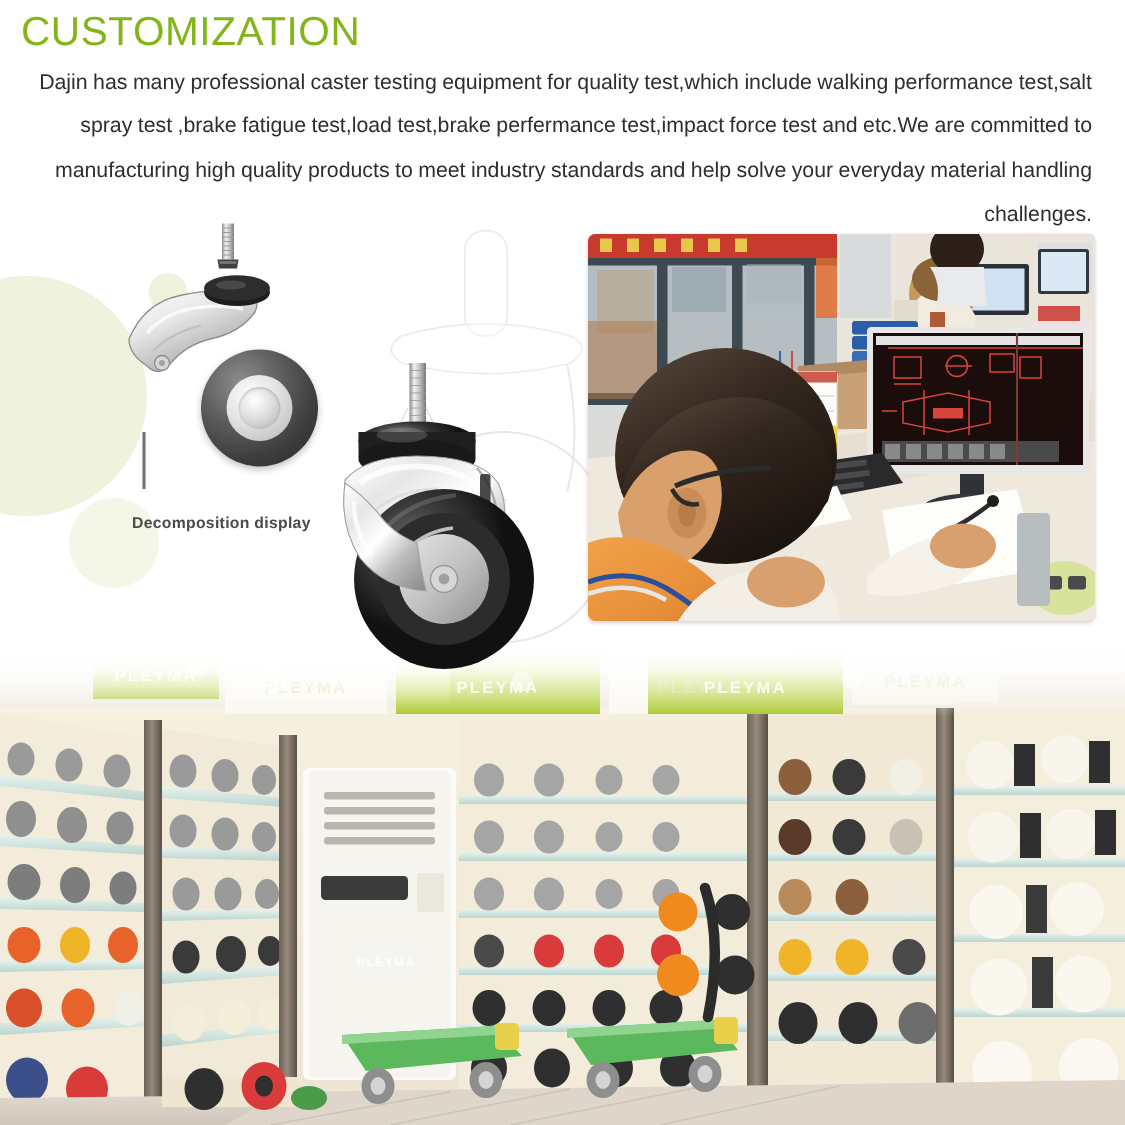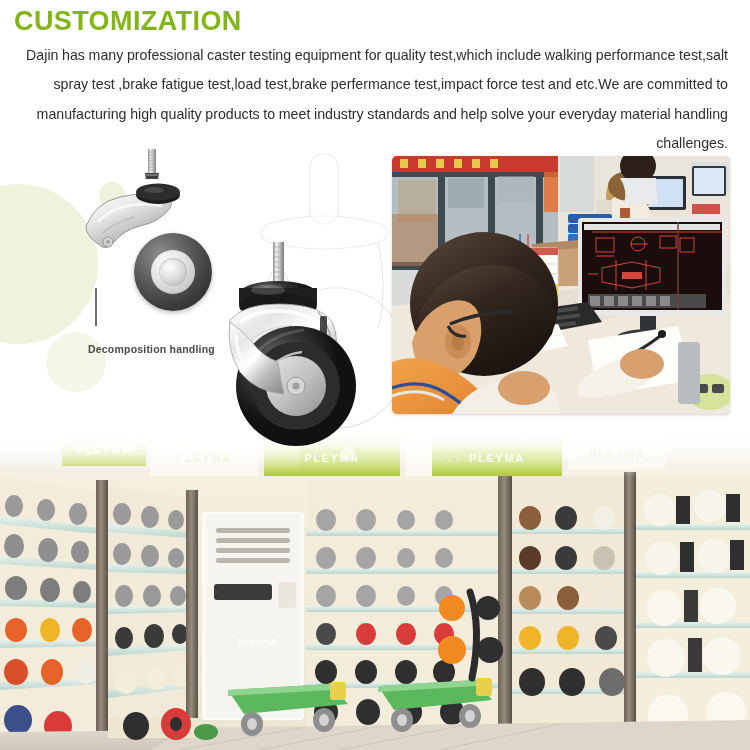--- a/index.html
+++ b/index.html
@@ -22,21 +22,21 @@
   #header-block {
     position: absolute;
     left: 0; top: 0;
     width: 750px;
     z-index: 40;
   }
   #page-title {
     margin: 0;
     padding: 7px 0 0 14px;
     font-size: 27px;
-    font-weight: bold;
+    font-weight: normal;
     letter-spacing: 0.4px;
     color: #82b518;
     font-family: "Liberation Sans", sans-serif;
     line-height: 1.05;
   }
   #intro-paragraph {
     margin: 0;
     padding: 6px 22px 0 14px;
     font-size: 14.2px;
     line-height: 2.05;
@@ -796,15 +796,15 @@
         <ellipse cx="176" cy="292" rx="6" ry="7" fill="#2f2f2f"></ellipse>
         <ellipse cx="206" cy="300" rx="12" ry="8" fill="#4a9a4a"></ellipse>
       </g>
     </svg>
   </div>
 
   <div id="showroom-fade-left"></div>
   <div id="showroom-fade"></div>
 
   <div id="decomp-rule"></div>
-  <div id="decomp-label">Decomposition handling</div>
+  <div id="decomp-label">Decomposition display</div>
 
 </div>
 
 </body></html>

